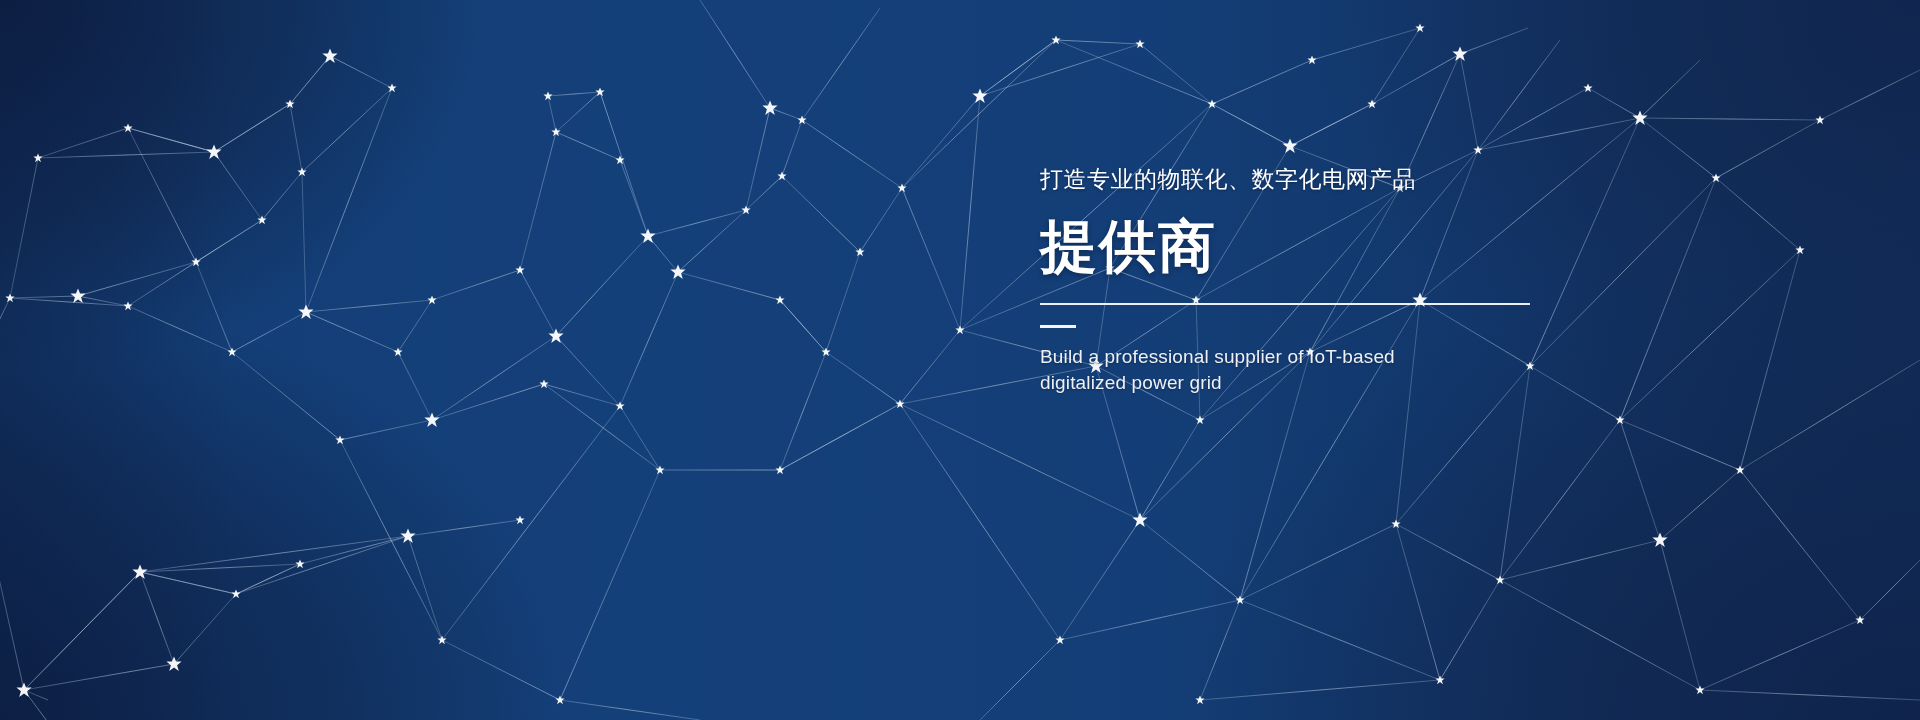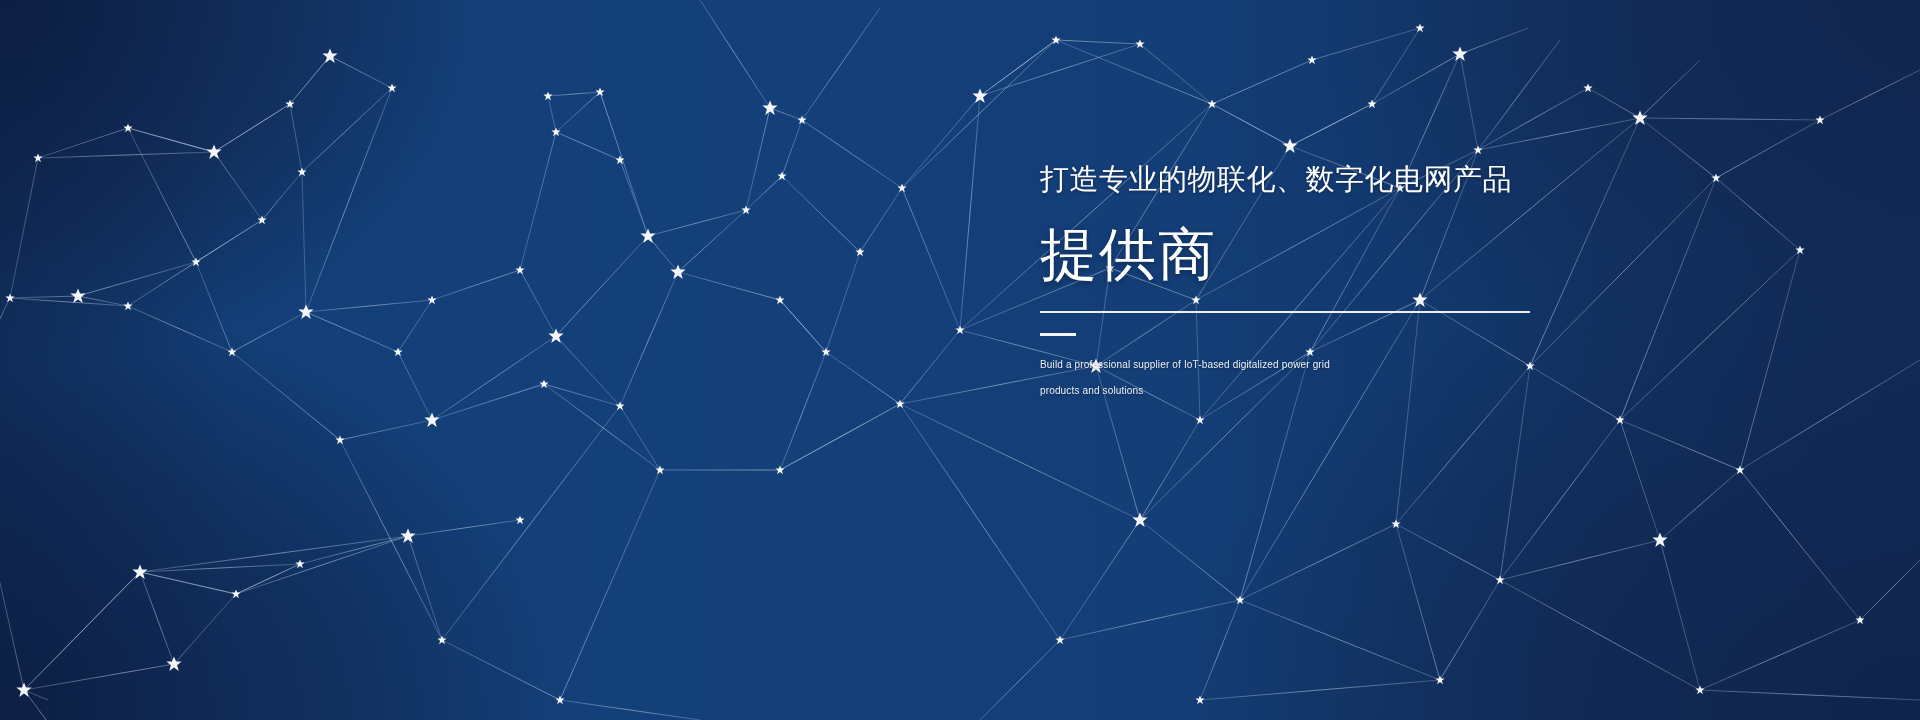--- a/index.html
+++ b/index.html
@@ -75,55 +75,55 @@
 
   
   .copy {
     position: absolute;
     left: 1040px;
     top: 158px;
     width: 560px;
     color: #ffffff;
   }
   .headline {
-    font-size: 29px;
+    font-size: 23px;
     line-height: 43px;
     font-weight: 500;
     letter-spacing: 0.5px;
     color: #ffffff;
     text-shadow: 0 1px 3px rgba(6,20,44,0.45);
     white-space: nowrap;
   }
   .headline-2 { white-space: nowrap; }
   .bigword {
-    margin-top: 20px;
+    margin-top: 12px;
     font-size: 57px;
     line-height: 66px;
-    font-weight: 400;
+    font-weight: 700;
     letter-spacing: 2px;
     color: #ffffff;
     text-shadow: 0 2px 5px rgba(6,20,44,0.45);
   }
   .rule-long {
     margin-top: 24px;
     width: 490px;
     height: 2px;
     background: #ffffff;
     opacity: 0.92;
   }
   .rule-short {
     margin-top: 20px;
     width: 36px;
     height: 3px;
     background: #ffffff;
     opacity: 0.95;
   }
   .subtitle {
     margin-top: 16px;
-    font-size: 10px;
+    font-size: 19px;
     line-height: 26px;
     font-weight: 400;
     letter-spacing: 0.15px;
     color: rgba(255,255,255,0.93);
     width: 400px;
     text-shadow: 0 1px 2px rgba(6,20,44,0.4);
   }
   .sub-line { display: block; }
 </style>
 </head>
@@ -363,17 +363,16 @@
     <div class="headline">打造专业的物联化、数字化电网产品</div>
 
 
     <div class="bigword">提供商</div>
 
     <div class="rule-long"></div>
     <div class="rule-short"></div>
 
     <div class="subtitle">
       <span class="sub-line">Build a professional supplier of IoT-based digitalized power grid</span>
-      <span class="sub-line">products and solutions</span>
     </div>
 
   </div>
 </div>
 
 </body></html>

